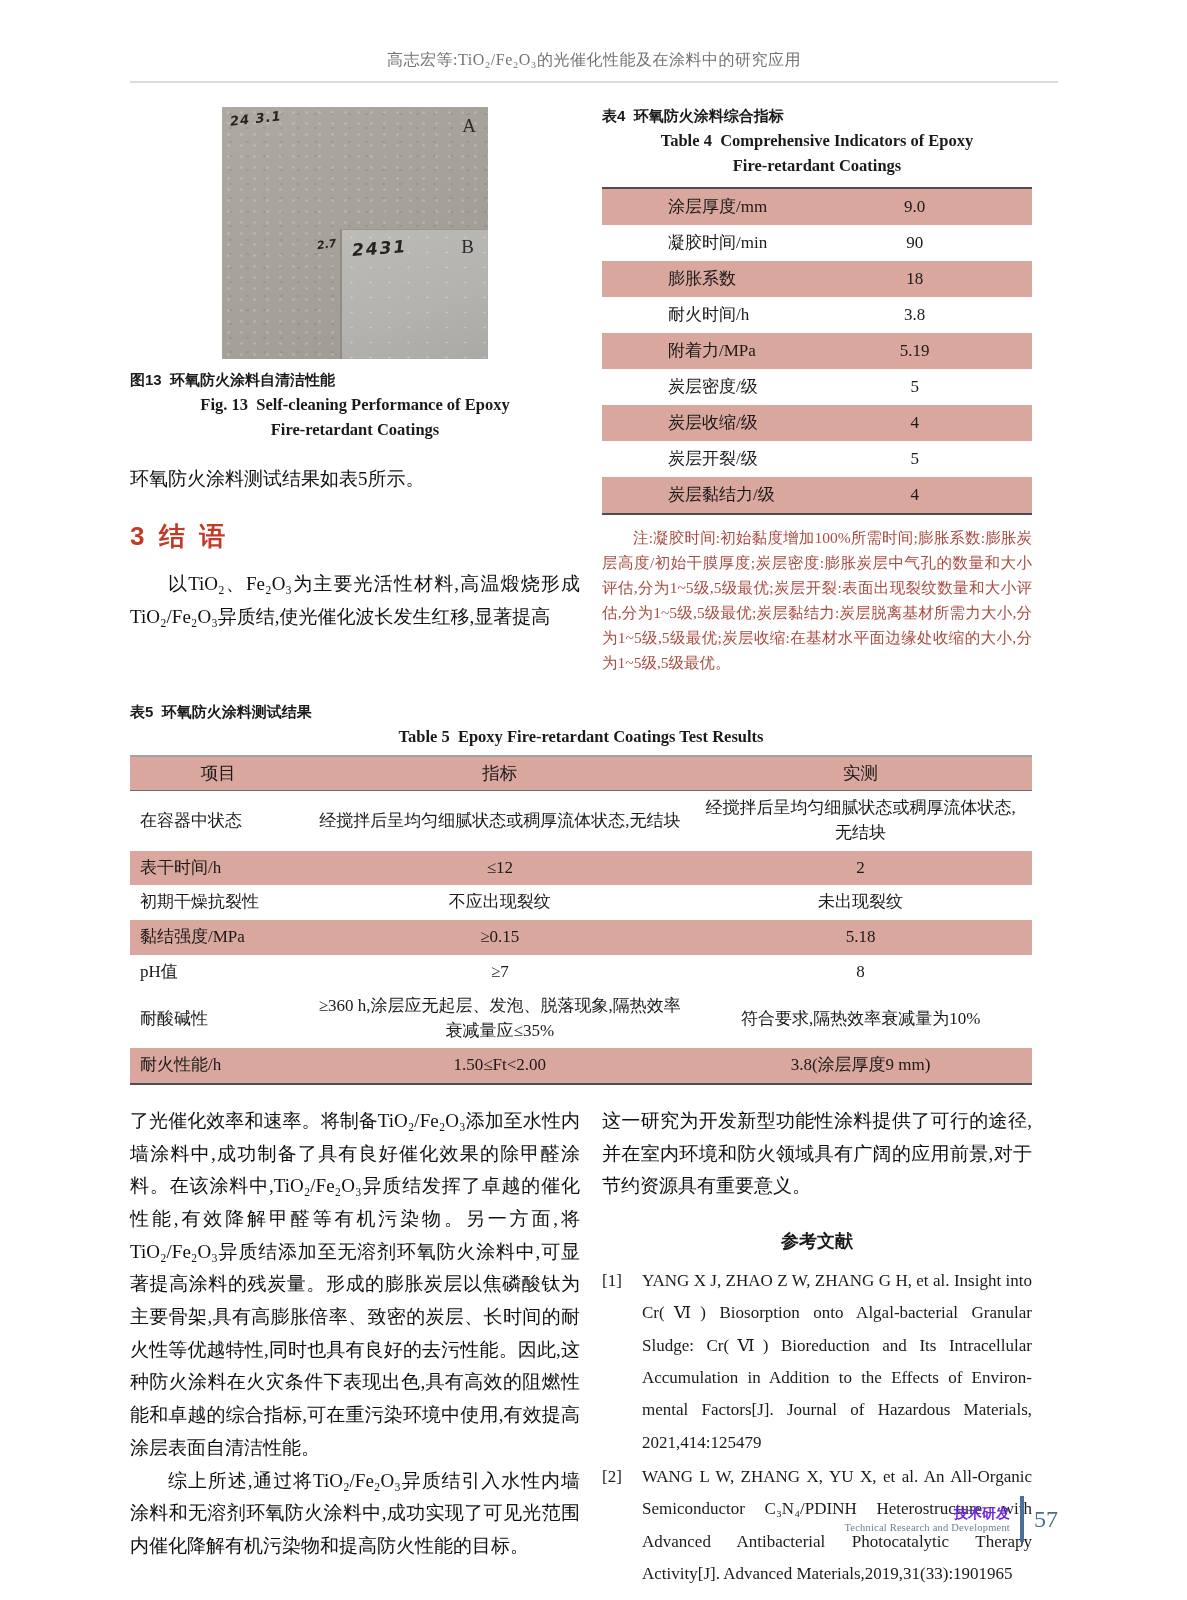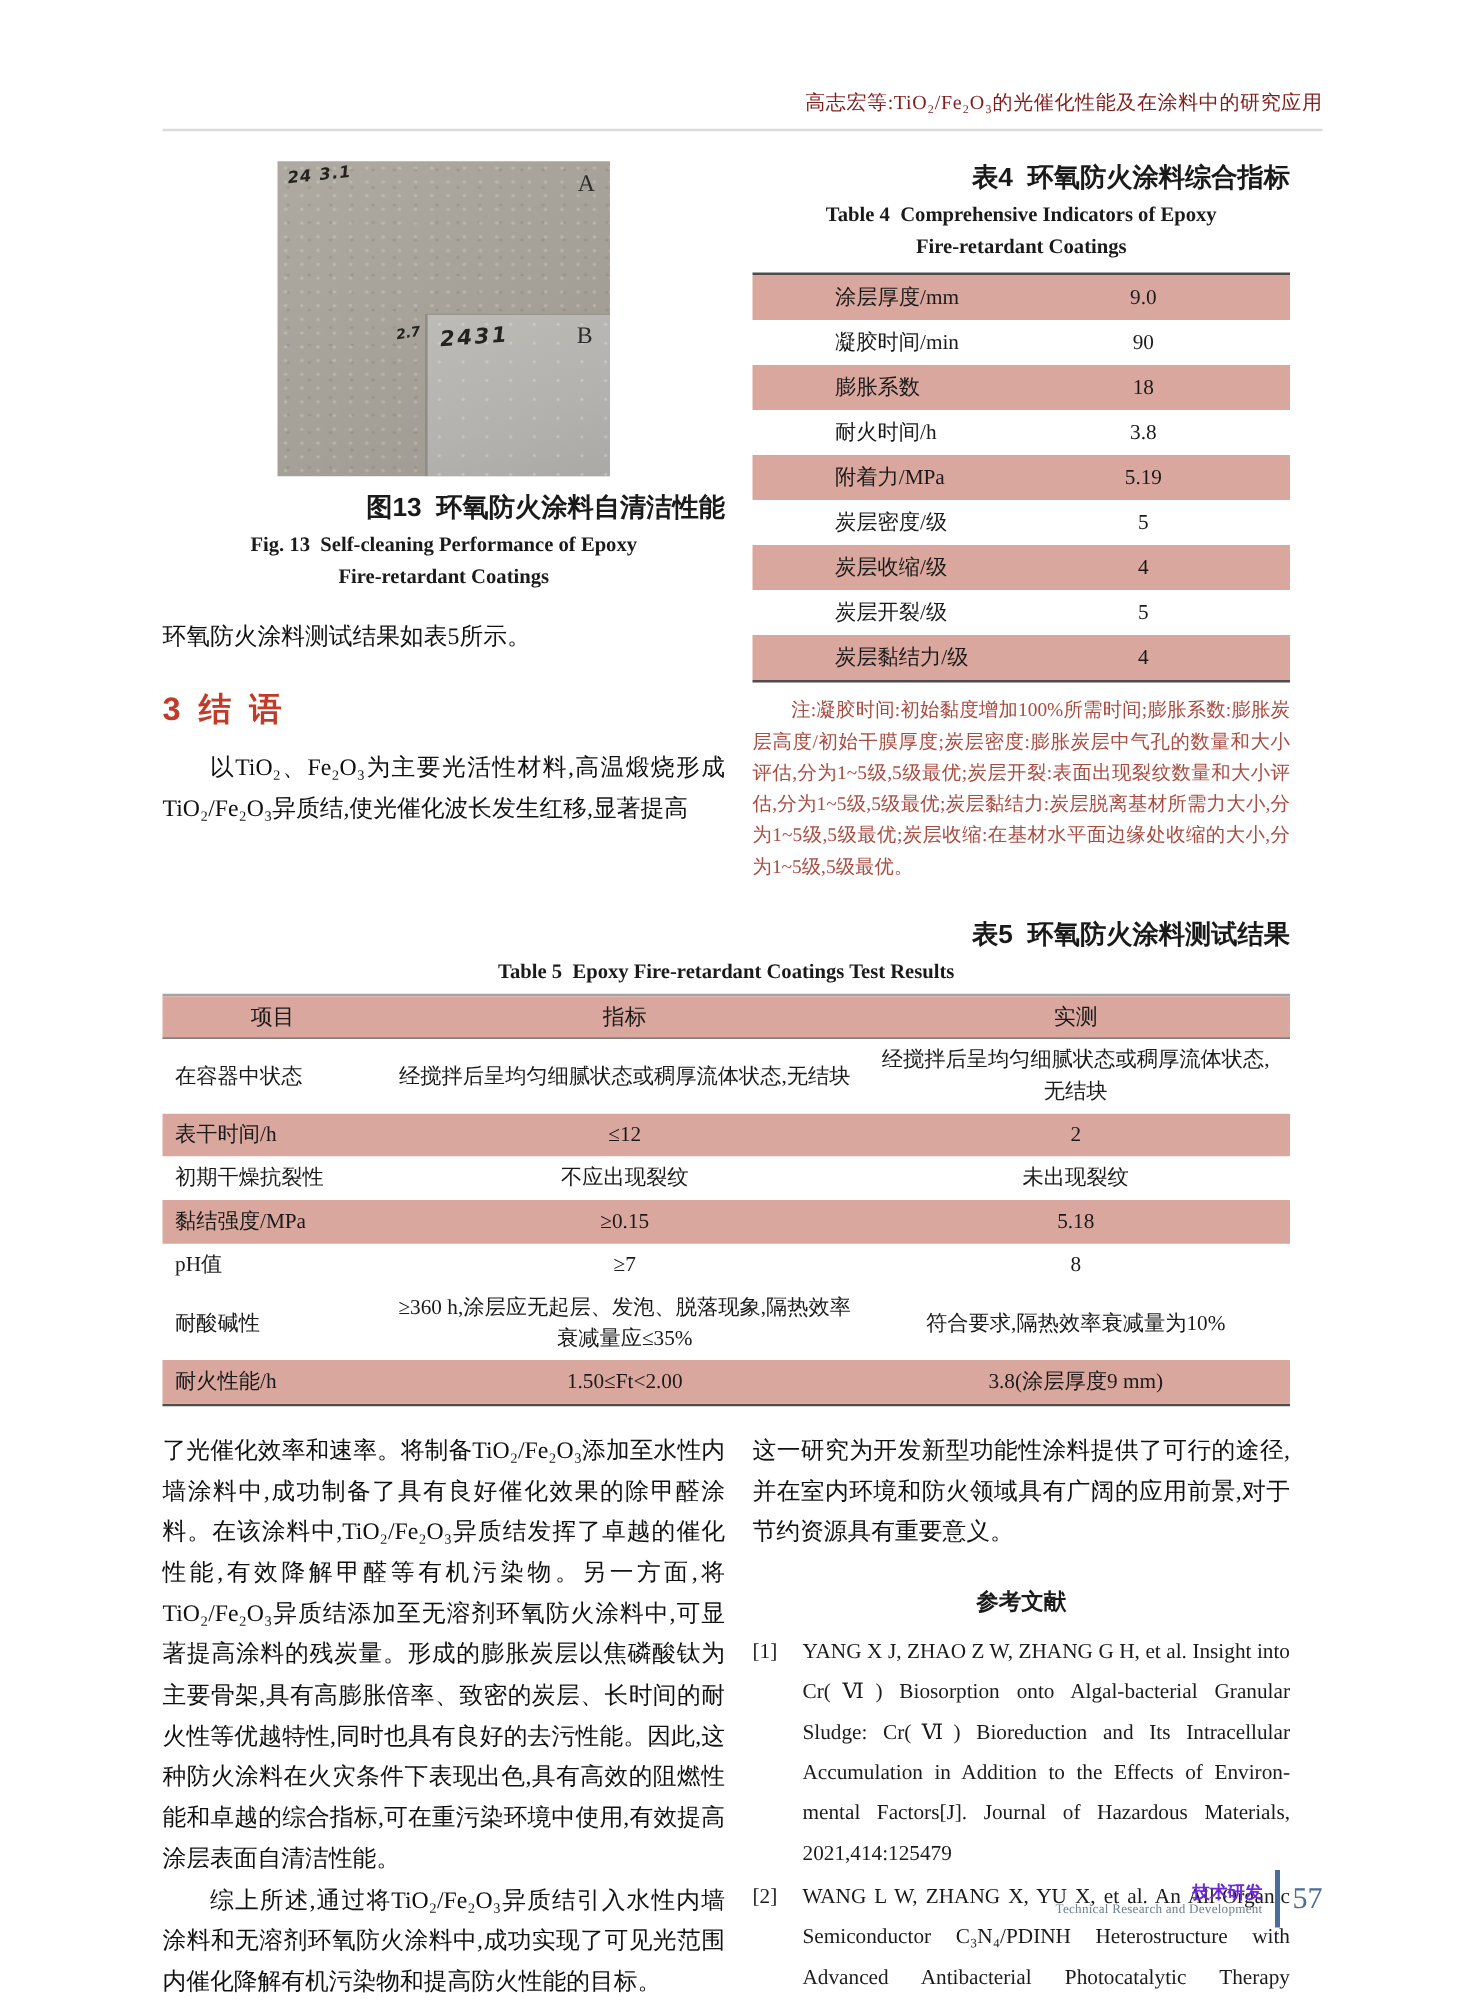--- a/index.html
+++ b/index.html
@@ -6,23 +6,23 @@
   html,body { background:#ffffff; }
   .page {
     position:relative; width:1187px; height:1600px; background:#fff;
     font-family:"Liberation Serif","DejaVu Serif",serif; color:#1a1a1a;
     overflow:hidden;
   }
   .content { position:absolute; left:130px; top:0; width:902px; }
 
   
   .running-head {
-    margin-top:72px; text-align:right; width:928px;
+    margin-top:50px; text-align:center; width:928px;
     font-family:"Liberation Serif","DejaVu Serif",serif;
-    font-size:16px; color:#7f1d1d; letter-spacing:.5px;
+    font-size:16px; color:#737373; letter-spacing:.5px;
   }
   .head-rule { width:928px; height:2px; background:#d9dcde; margin-top:10px; }
 
   
   .two-col { display:flex; justify-content:space-between; }
   .col-left { width:450px; }
   .col-right { width:430px; }
   .top-cols { margin-top:22px; }
 
   
@@ -52,21 +52,21 @@
     position:absolute; font-family:"DejaVu Sans",sans-serif; font-style:italic;
     font-weight:bold; color:#23221f;
   }
   .mark-a { top:4px; left:8px; font-size:13px; transform:rotate(-6deg); letter-spacing:1px;}
   .mark-b { top:8px; left:10px; font-size:17px; transform:rotate(-4deg); letter-spacing:2px;}
   .mark-b2 { bottom:108px; right:152px; font-size:11px; transform:rotate(-8deg); }
 
   
   .cap-zh {
     font-family:"Liberation Sans","DejaVu Sans",sans-serif; font-weight:bold;
-    font-size:21px; text-align:right; white-space:pre-wrap; line-height:1.5;
+    font-size:15px; text-align:left; white-space:pre-wrap; line-height:1.5;
   }
   .cap-en {
     font-family:Liberation Serif, serif; font-weight:bold;
     font-size:16.5px; text-align:center; white-space:pre-wrap; line-height:1.55;
   }
 
   
   .body-text {
     font-size:19px; line-height:1.72; text-align:justify; color:#111;
   }

